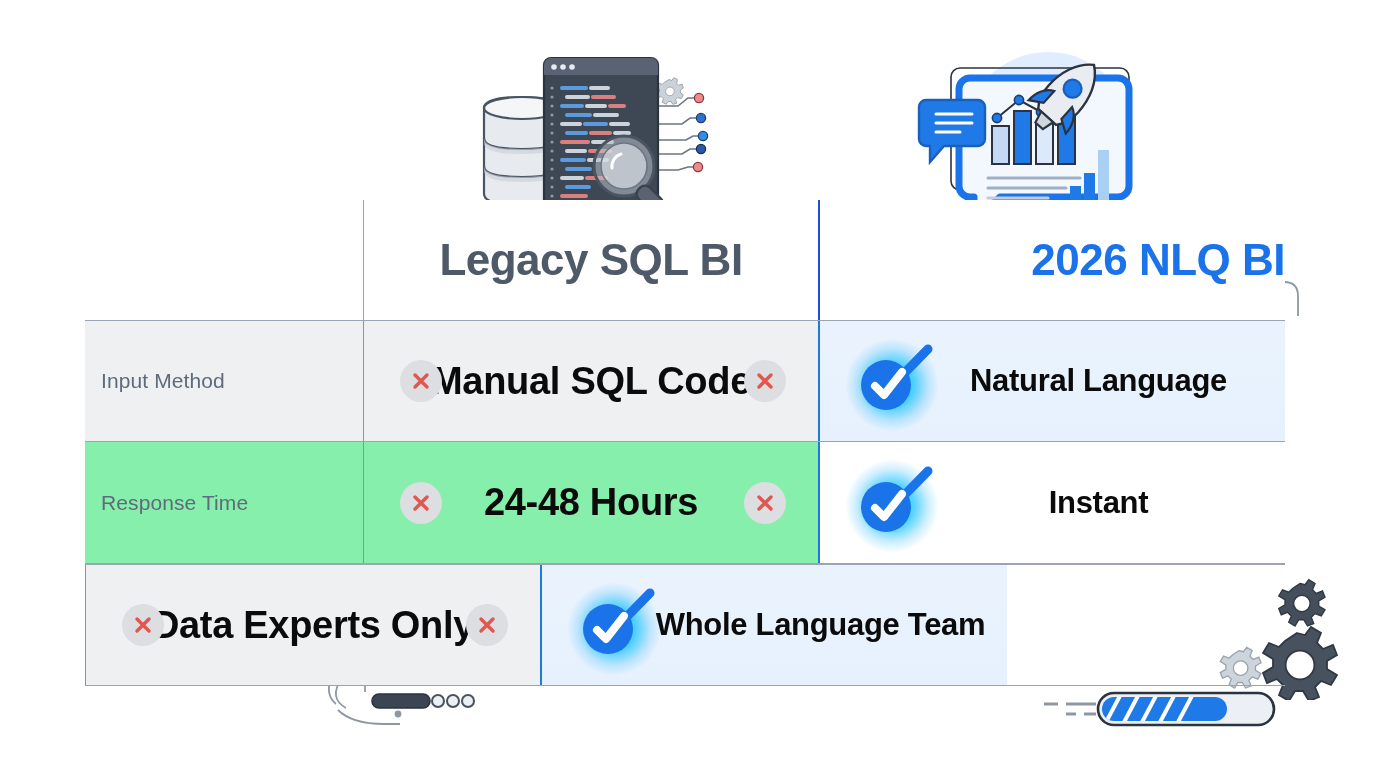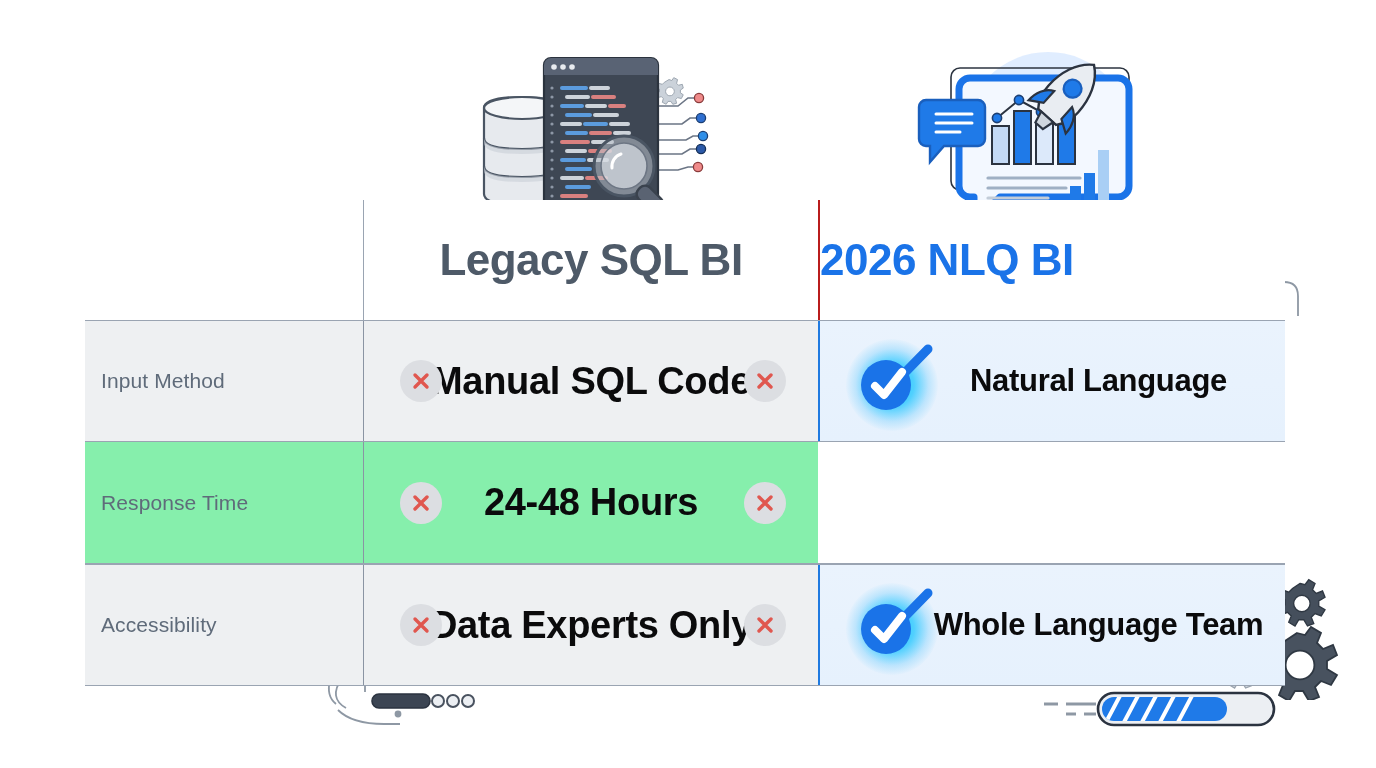--- a/index.html
+++ b/index.html
@@ -35,21 +35,21 @@
   .hrow { height: 120px; }
   .drow { height: 122px; }
 
   .c-label { width: 278px; flex: 0 0 278px; display:flex; align-items:center; }
   .c-left  { width: 455px; flex: 0 0 455px; display:flex; align-items:center; justify-content:center; position:relative; }
   .c-right { width: 467px; flex: 0 0 467px; display:flex; align-items:center; position:relative; }
 
   
   .hrow .c-label { background:#ffffff; }
   .hrow .c-left  { background:#ffffff; border-left:1.5px solid #9aa4b2; justify-content:center; }
-  .hrow .c-right { background:#ffffff; border-left:2px solid #b91c1c; justify-content:flex-start; }
+  .hrow .c-right { background:#ffffff; border-left:2px solid #1d4ed8; justify-content:flex-end;padding-left:47px; }
 
   .h-legacy {
     font-size: 44px; font-weight: bold; color:#4e5a68;
     letter-spacing:-0.5px;
   }
   .h-nlq {
     font-size: 44px; font-weight: bold; color:#1a73e8;
     letter-spacing:-0.5px;
   }
 
@@ -415,47 +415,56 @@
             <path d="M6 6 L18 18 M18 6 L6 18" stroke="#e0574f" stroke-width="3.4" stroke-linecap="round"></path>
           </svg>
         </span>
         <span class="legacy-text">24-48 Hours</span>
         <span class="xicon x-right">
           <svg width="24" height="24" viewBox="0 0 24 24" aria-hidden="true">
             <path d="M6 6 L18 18 M18 6 L6 18" stroke="#e0574f" stroke-width="3.4" stroke-linecap="round"></path>
           </svg>
         </span>
       </div>
-    </div>
-
-    <div class="trow drow shade">
-      <div class="c-label">
-        <span class="row-label">Accessibility</span>
-      </div>
-      <div class="c-left">
-        <span class="xicon x-left">
-          <svg width="24" height="24" viewBox="0 0 24 24" aria-hidden="true">
-            <path d="M6 6 L18 18 M18 6 L6 18" stroke="#e0574f" stroke-width="3.4" stroke-linecap="round"></path>
-          </svg>
-        </span>
-        <span class="legacy-text">Data Experts Only</span>
-        <span class="xicon x-right">
-          <svg width="24" height="24" viewBox="0 0 24 24" aria-hidden="true">
-            <path d="M6 6 L18 18 M18 6 L6 18" stroke="#e0574f" stroke-width="3.4" stroke-linecap="round"></path>
-          </svg>
-        </span>
-      </div>
       <div class="c-right">
         <span class="check-wrap">
           <span class="glow"></span>
           <svg width="96" height="96" viewBox="0 0 96 96" style="position:absolute;left:0;top:0;">
             <circle cx="42" cy="52" r="25" fill="#1a73e8"></circle>
             <path d="M30 53 L39 62 L84 16" stroke="#1a73e8" stroke-width="9" fill="none" stroke-linecap="round" stroke-linejoin="round"></path>
             <path d="M31 53 L40 62 L58 39" stroke="#ffffff" stroke-width="8" fill="none" stroke-linecap="round" stroke-linejoin="round"></path>
           </svg>
         </span>
         <span class="spacer-right"></span>
+        <span class="nlq-text">Instant</span>
+      </div>
+    </div>
+
+    <div class="trow drow shade">
+      <div class="c-left">
+        <span class="xicon x-left">
+          <svg width="24" height="24" viewBox="0 0 24 24" aria-hidden="true">
+            <path d="M6 6 L18 18 M18 6 L6 18" stroke="#e0574f" stroke-width="3.4" stroke-linecap="round"></path>
+          </svg>
+        </span>
+        <span class="legacy-text">Data Experts Only</span>
+        <span class="xicon x-right">
+          <svg width="24" height="24" viewBox="0 0 24 24" aria-hidden="true">
+            <path d="M6 6 L18 18 M18 6 L6 18" stroke="#e0574f" stroke-width="3.4" stroke-linecap="round"></path>
+          </svg>
+        </span>
+      </div>
+      <div class="c-right">
+        <span class="check-wrap">
+          <span class="glow"></span>
+          <svg width="96" height="96" viewBox="0 0 96 96" style="position:absolute;left:0;top:0;">
+            <circle cx="42" cy="52" r="25" fill="#1a73e8"></circle>
+            <path d="M30 53 L39 62 L84 16" stroke="#1a73e8" stroke-width="9" fill="none" stroke-linecap="round" stroke-linejoin="round"></path>
+            <path d="M31 53 L40 62 L58 39" stroke="#ffffff" stroke-width="8" fill="none" stroke-linecap="round" stroke-linejoin="round"></path>
+          </svg>
+        </span>
+        <span class="spacer-right"></span>
         <span class="nlq-text">Whole Language Team</span>
       </div>
     </div>
 
   </div>
 </div>
 
 </body></html>

